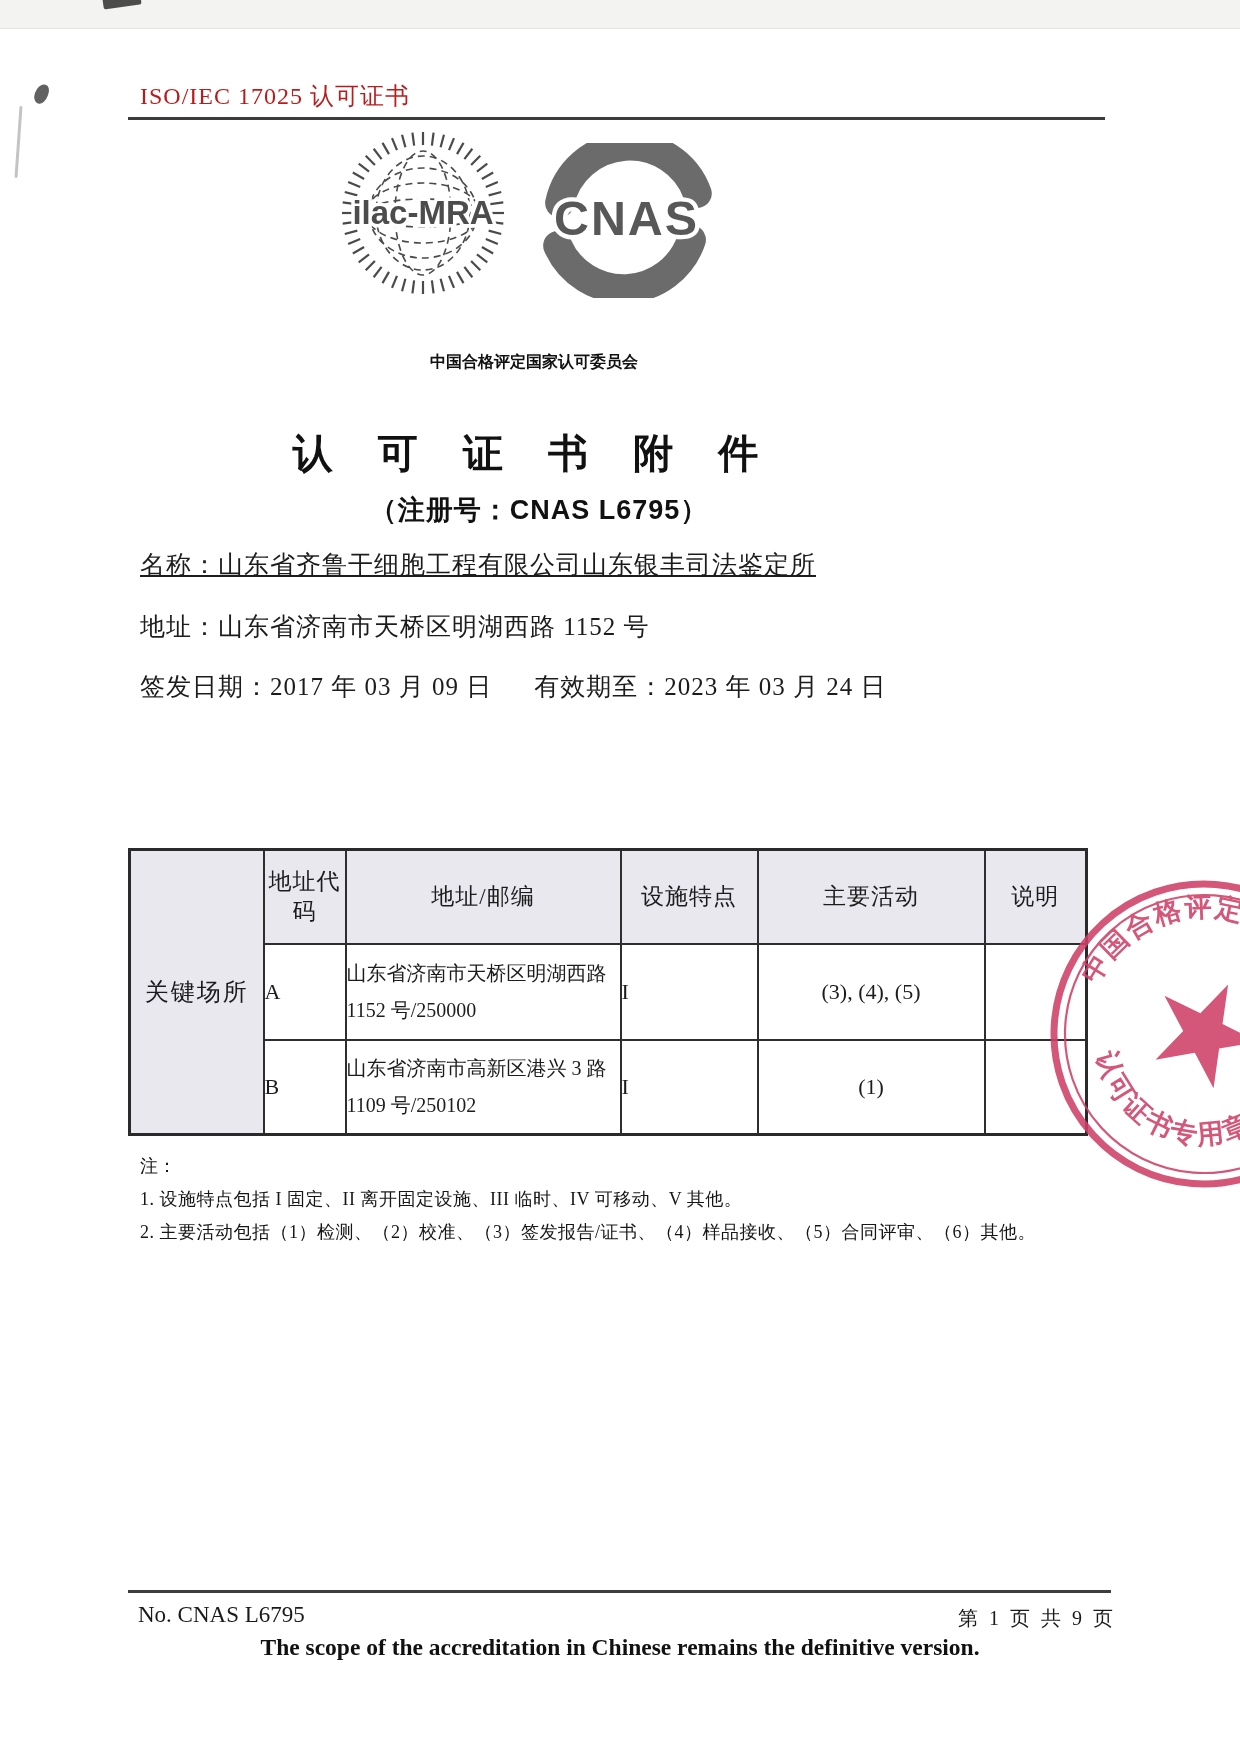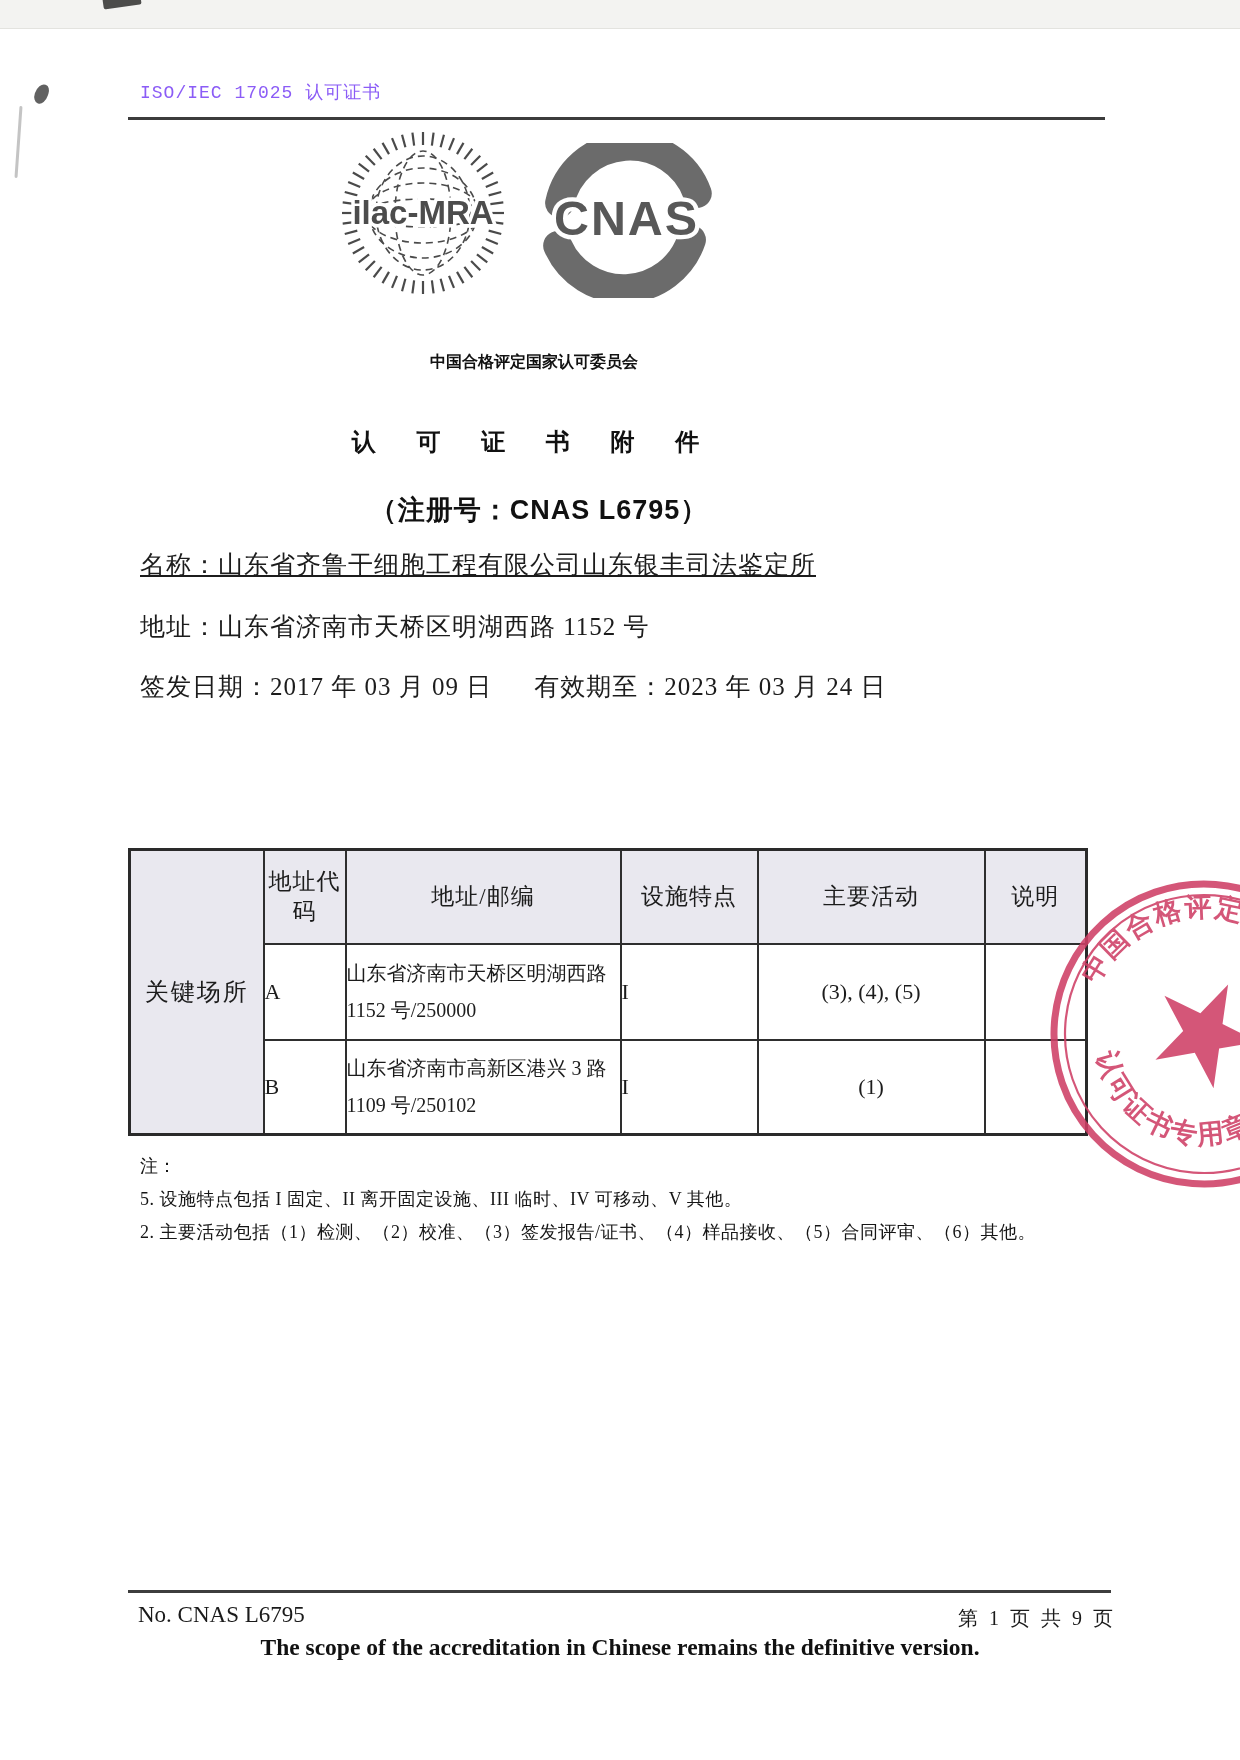--- a/index.html
+++ b/index.html
@@ -6,29 +6,29 @@
   .page{
     position:relative;width:1240px;height:1760px;background:#ffffff;
     overflow:hidden;font-family:"Liberation Serif",serif;color:#1c1c1c;
   }
   
   .scan-top{position:absolute;top:0;left:0;width:100%;height:28px;background:#f3f3f1;border-bottom:1px solid #e3e3df;}
   .artifact-wedge{position:absolute;left:103px;top:-4px;width:38px;height:11px;background:#2e2e2e;transform:rotate(-8deg);opacity:.85;border-radius:2px;}
   .artifact-blob{position:absolute;left:35px;top:84px;width:13px;height:20px;background:#3a3a3a;border-radius:60% 40% 55% 45%;transform:rotate(18deg);opacity:.8;}
   .artifact-line{position:absolute;left:17px;top:106px;width:3px;height:72px;background:#8a8a8a;opacity:.5;transform:rotate(4deg);border-radius:2px;}
 
-  .doc-ref{position:absolute;left:140px;top:80px;font-family:Liberation Mono, monospace;font-size:18px;letter-spacing:1px;color:#8b5cf6;}
+  .doc-ref{position:absolute;left:140px;top:80px;font-family:Liberation Serif, serif;font-size:24px;letter-spacing:1px;color:#b91c1c;}
   .header-rule{position:absolute;left:128px;top:117px;width:977px;height:3px;background:#3c3c3c;}
 
   .logos{position:absolute;left:338px;top:128px;display:flex;align-items:flex-end;gap:26px;}
 
   .title-block{position:absolute;left:0;top:352px;width:1068px;text-align:center;
     font-family:"Liberation Sans",sans-serif;font-weight:bold;color:#111;}
   .title-sub{position:absolute;left:0;top:426px;width:1068px;text-align:center;
-    font-family:"Liberation Sans",sans-serif;font-weight:bold;font-size:24px;letter-spacing:17px;color:#111;}
+    font-family:"Liberation Sans",sans-serif;font-weight:bold;font-size:40px;letter-spacing:17px;color:#111;}
   .title-reg{position:absolute;left:0;top:492px;width:1078px;text-align:center;
     font-family:Liberation Sans, sans-serif;font-weight:bold;font-size:27px;letter-spacing:1px;color:#111;}
 
   .info{position:absolute;left:140px;top:548px;width:940px;font-size:25px;letter-spacing:1px;}
   .info-line{position:absolute;left:0;white-space:nowrap;}
   .info-line .gap{display:inline-block;width:42px;}
   .line-name{top:0;text-decoration:underline;}
   .line-addr{top:62px;}
   .line-date{top:122px;}
 
@@ -193,21 +193,21 @@
       </td>
       <td class="cell-fac">I</td>
       <td class="cell-act">(1)</td>
       <td class="cell-remark"></td>
     </tr>
   </tbody>
     </table>
 
   <div class="notes">
     <div>注：</div>
-    <div class="note-item">5.  设施特点包括 I 固定、II 离开固定设施、III 临时、IV 可移动、V 其他。</div>
+    <div class="note-item">1.  设施特点包括 I 固定、II 离开固定设施、III 临时、IV 可移动、V 其他。</div>
     <div class="note-item">2.  主要活动包括（1）检测、（2）校准、（3）签发报告/证书、（4）样品接收、（5）合同评审、（6）其他。</div>
   </div>
 
   <svg class="stamp" viewBox="-170 -170 340 340">
     <g transform="rotate(26)">
       <circle cx="0" cy="0" r="150" fill="none" stroke-width="7" stroke="#cf3f66"></circle>
       <circle cx="0" cy="0" r="139" fill="none" stroke-width="2.2" stroke="#cf3f66"></circle>
       <polygon points="0,-55 12.3,-17 52.3,-17 20,6.5 32.3,44.5 0,21 -32.3,44.5 -20,6.5 -52.3,-17 -12.3,-17" fill="#cf3f66"></polygon>
       <defs>
         <path id="stampTopArc" d="M -118 0 A 118 118 0 1 1 118 0" fill="none"></path>

